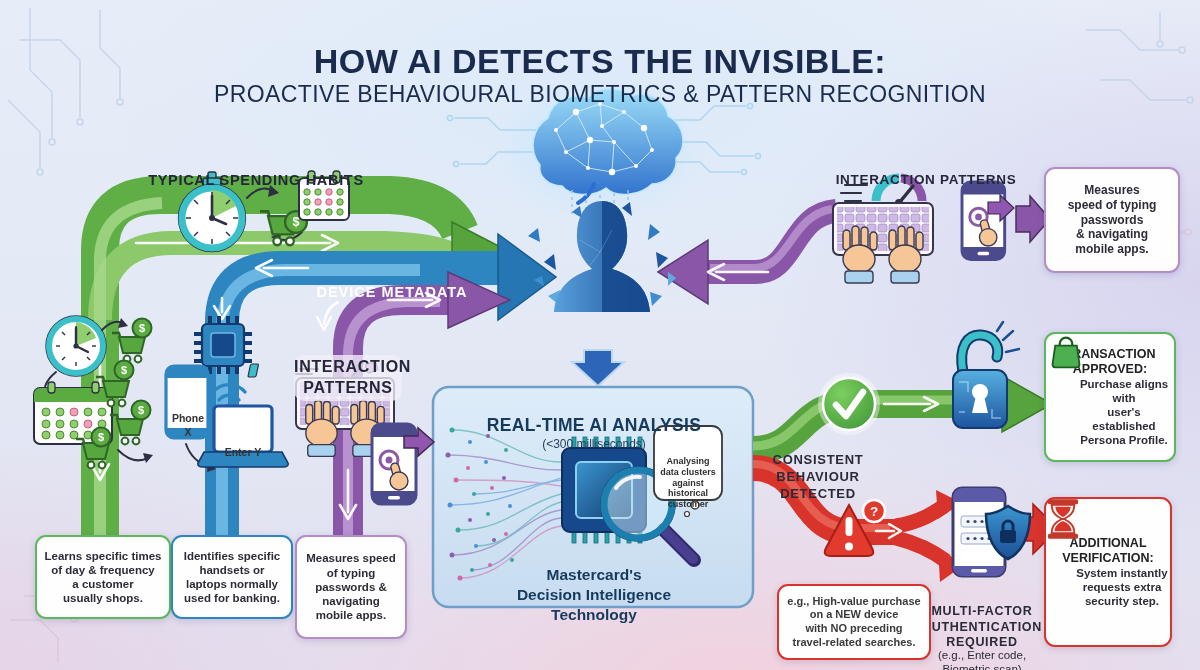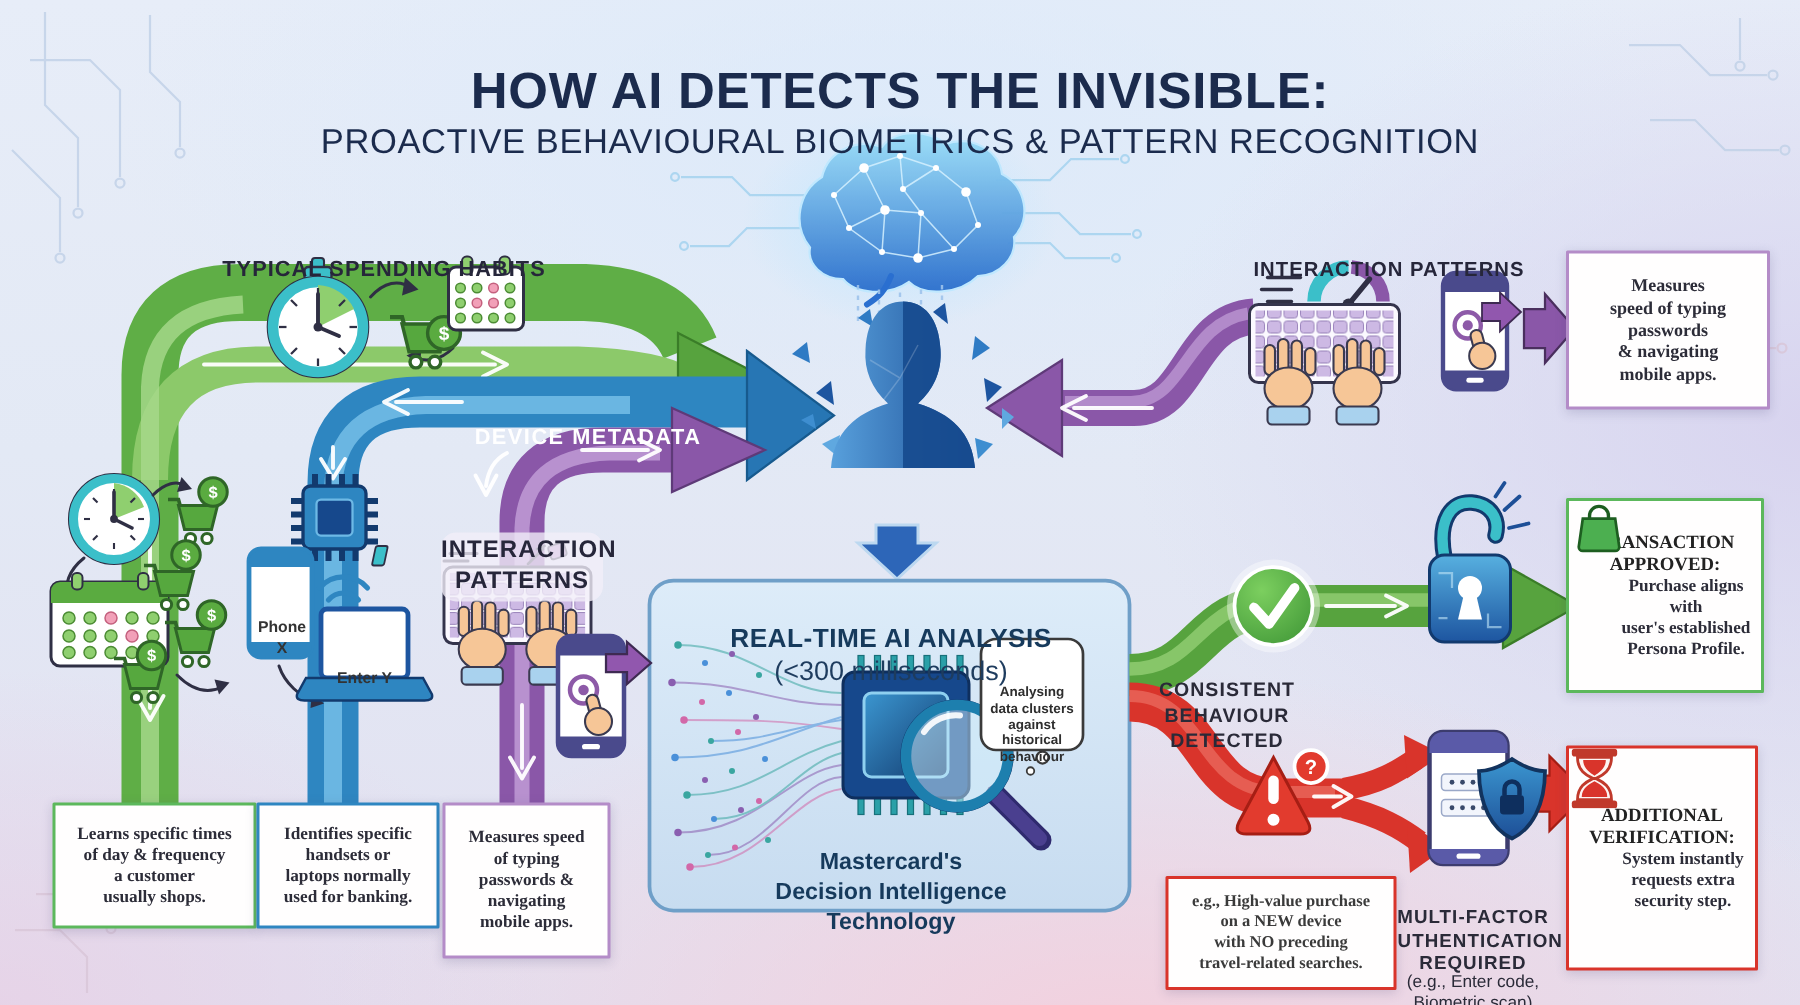--- a/index.html
+++ b/index.html
@@ -11,23 +11,23 @@
       radial-gradient(ellipse 640px 420px at 101% 42%, rgba(214,208,238,.85), rgba(214,208,238,0) 72%),
       radial-gradient(ellipse 700px 300px at 50% 14%, rgba(220,234,250,.9), rgba(220,234,250,0) 75%),
       linear-gradient(180deg,#e7edf8 0%,#e3e9f5 45%,#e2e0f0 100%);}
   svg{position:absolute;left:0;top:0;}
   .txt{position:absolute;color:#26263a;}
   .c{text-align:center;margin-top:24px;}
   .pre{white-space:pre-line;}
   .t1{font-size:34px;font-weight:800;letter-spacing:.5px;color:#1b2b4d;}
   .t2{font-size:23px;font-weight:500;letter-spacing:.4px;color:#1b2b4d;}
   .lbl{font-weight:700;letter-spacing:.7px;}
-  .box{position:absolute;background:#fffefe;border-radius:1px;box-shadow:0 2px 7px rgba(70,70,120,.20);
+  .box{position:absolute;background:#fffefe;border-radius:11px;box-shadow:0 2px 7px rgba(70,70,120,.20);
        display:flex;flex-direction:column;align-items:center;justify-content:center;
-       text-align:center;color:#2c2c38;font-weight:600;font-family:Liberation Serif, serif;}
+       text-align:center;color:#2c2c38;font-weight:600;}
   .note-box{font-size:11.5px;line-height:1.24;padding:6px 4px;}
   .bGreen{border:2.2px solid #5cb85c;}
   .bBlue{border:2.2px solid #2e86c1;}
   .bPurple{border:2.2px solid #b48cc8;}
   .bRed{border:2.2px solid #d9342b;}
   .box-title{font-size:12.5px;font-weight:800;color:#222;line-height:1.2;}
   .box-body{font-size:11.5px;line-height:1.22;font-weight:600;color:#2c2c38;margin-left:28px;}
   .skin{fill:#f6c697;stroke:#3a3a50;stroke-width:1.4;}
   .warrow{stroke:#fff;stroke-width:2.6;fill:none;stroke-linecap:round;stroke-linejoin:round;opacity:.95;}
   .mini-arrow{stroke:#2f2f44;stroke-width:2;fill:none;stroke-linecap:round;}
@@ -564,26 +564,26 @@
 <div class="txt t1 c" style="left:0;right:0;top:18px;">HOW AI DETECTS THE INVISIBLE:</div>
 <div class="txt t2 c" style="left:0;right:0;top:57px;">PROACTIVE BEHAVIOURAL BIOMETRICS &amp; PATTERN RECOGNITION</div>
 
 <div class="txt lbl c" style="left:148px;top:148px;width:216px;font-size:14.5px;">TYPICAL SPENDING HABITS</div>
 <div class="txt lbl c" style="left:310px;top:260px;width:164px;font-size:14.5px;color:#fff;letter-spacing:1px;">DEVICE METADATA</div>
 <div class="txt lbl c pre" style="left:294px;top:331px;width:108px;font-size:16px;line-height:1.3;background:rgba(242,238,248,.78);border-radius:10px;padding:2px 0;">INTERACTION
 PATTERNS</div>
 <div class="txt lbl c" style="left:826px;top:148px;width:200px;font-size:13.5px;">INTERACTION PATTERNS</div>
 
 <div class="txt c" style="left:443px;top:391px;width:302px;font-size:17.5px;font-weight:700;color:#163a5c;letter-spacing:.3px;">REAL-TIME AI ANALYSIS</div>
-<div class="txt c" style="left:443px;top:413px;width:302px;font-size:18px;font-weight:500;color:#1e3c5e;">(&lt;300 milliseconds)</div>
+<div class="txt c" style="left:443px;top:413px;width:302px;font-size:12px;font-weight:500;color:#1e3c5e;">(&lt;300 milliseconds)</div>
 <div class="txt c pre" style="left:657px;top:432px;width:62px;font-size:9px;font-weight:600;line-height:1.2;color:#2e2e2e;">Analysing
 data clusters
 against
 historical
-behaviour</div>
+customer</div>
 <div class="txt c pre" style="left:458px;top:541px;width:272px;font-size:15.5px;font-weight:700;color:#163a5c;line-height:1.3;">Mastercard's
 Decision Intelligence
 Technology</div>
 
 <div class="txt lbl c pre" style="left:760px;top:428px;width:116px;font-size:13px;line-height:1.3;color:#2a2a38;">CONSISTENT
 BEHAVIOUR
 DETECTED</div>
 <div class="txt lbl c pre" style="left:794px;top:557px;width:110px;font-size:13px;line-height:1.3;color:#2a2a38;">COLD ENTRY
 DETECTED</div>
 <div class="txt lbl c pre" style="left:918px;top:580px;width:128px;font-size:12.5px;line-height:1.25;color:#2a2a38;">MULTI-FACTOR

